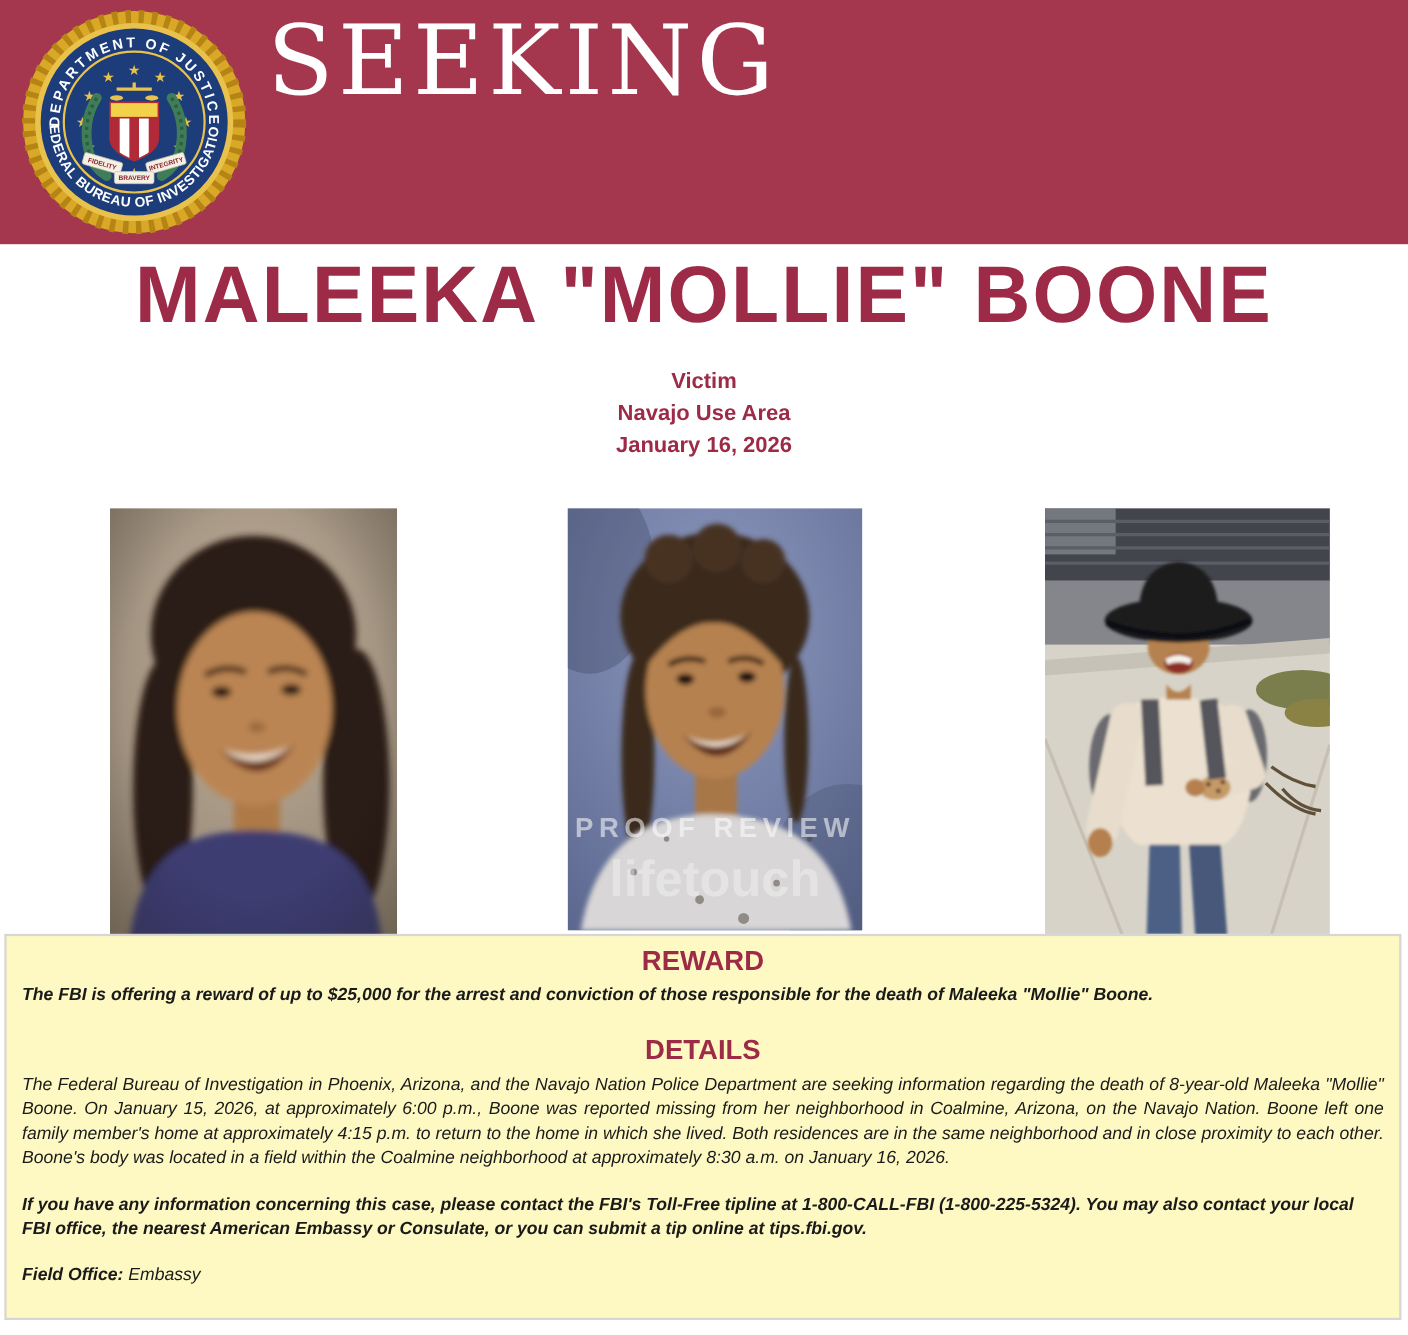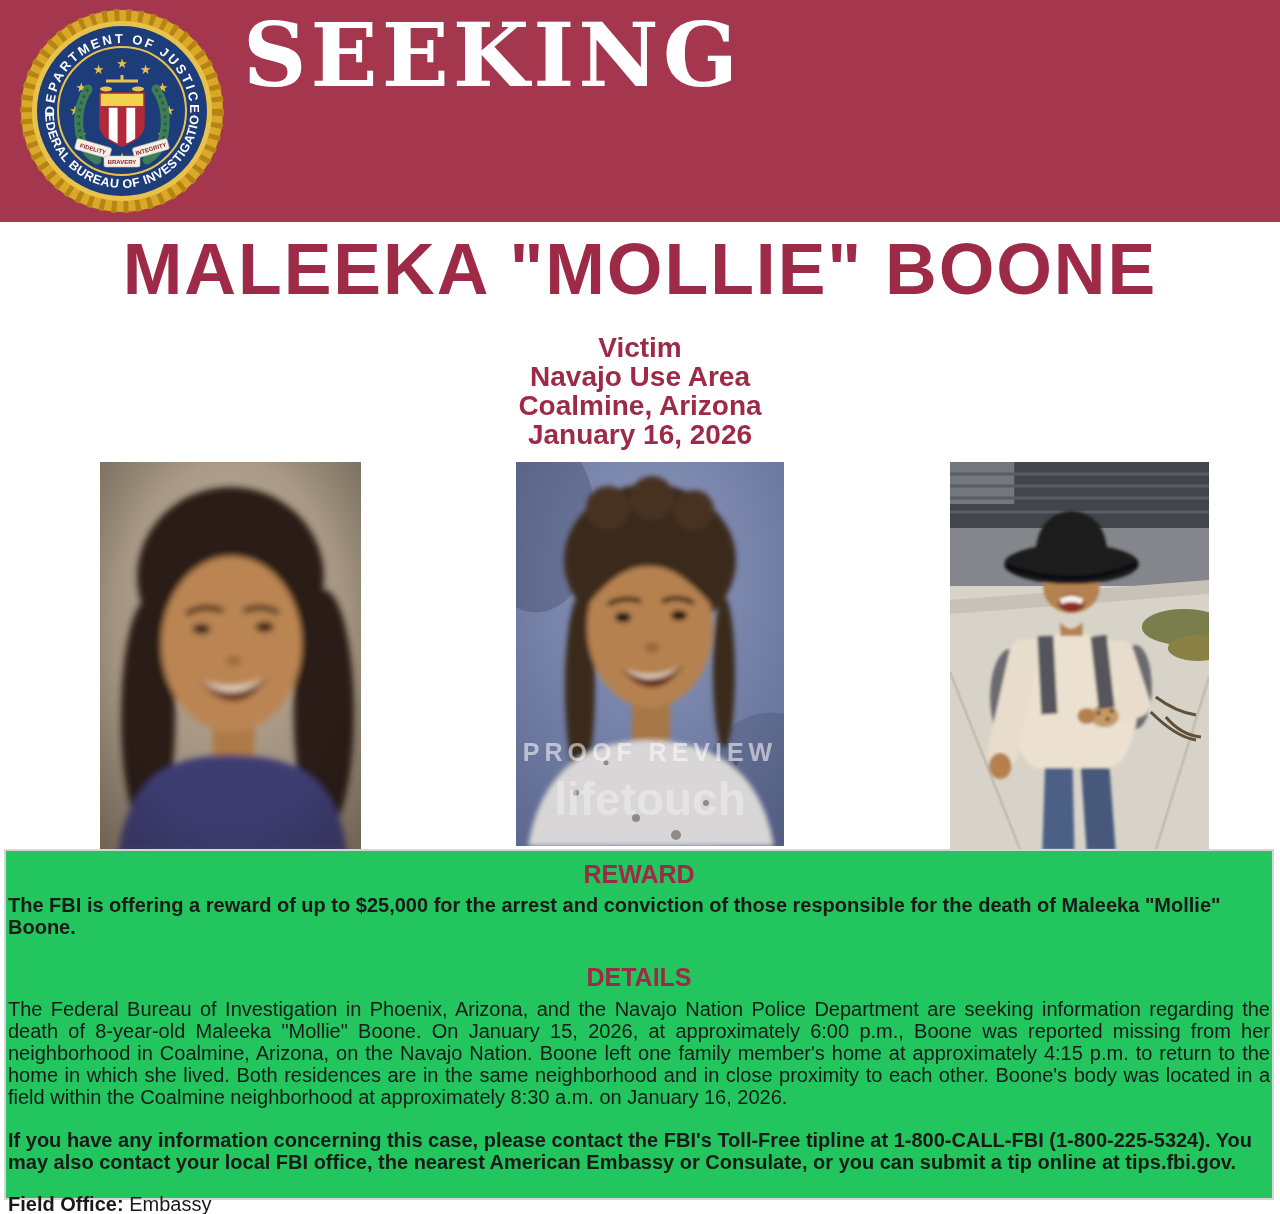--- a/index.html
+++ b/index.html
@@ -1,46 +1,46 @@
 <!DOCTYPE html>
 <html><head>
 <meta charset="utf-8">
 <style>
   html,body{margin:0;padding:0;background:#ffffff;}
   body{width:1280px;height:1214px;position:relative;font-family:"Liberation Sans",sans-serif;color:#1a1a1a;overflow:hidden;}
 
   
   .banner{position:absolute;left:0;top:0;width:1280px;height:222px;background:#A4374E;}
   .banner-title{position:absolute;left:243px;top:10px;color:#ffffff;
-    font-family:"DejaVu Serif",serif;font-weight:bold;font-size:88px;line-height:90px;
+    font-family:"DejaVu Serif",serif;font-weight:normal;font-size:88px;line-height:90px;
     letter-spacing:4px;white-space:nowrap;}
   .seal-wrap{position:absolute;left:20px;top:9px;width:204px;height:204px;}
   .seal-wrap svg{display:block;width:204px;height:204px;}
 
   
   .subject-name{position:absolute;left:0;top:233px;width:1280px;margin:0;text-align:center;
     color:#9D2B47;font-weight:bold;font-size:73px;line-height:72px;letter-spacing:2px;white-space:nowrap;
     transform:scaleX(0.98);}
   .subinfo{position:absolute;left:0;top:333px;width:1280px;text-align:center;
-    color:#9D2B47;font-weight:bold;font-size:28px;line-height:29px;}
+    color:#9D2B47;font-weight:bold;font-size:20px;line-height:29px;}
 
   
   .photos{position:absolute;left:16px;top:0;width:1280px;height:860px;}
   .photo{position:absolute;top:462px;}
   .photo svg{display:block;width:100%;height:100%;}
   #photo1{left:84px;width:261px;height:391px;}
   #photo2{left:500px;width:268px;height:384px;}
   #photo3{left:934px;width:259px;height:388px;}
 
   
   .info-box{position:absolute;left:4px;top:849px;width:1270px;height:351px;
-    box-sizing:border-box;border:2px solid #d6d6d6;background:#22c55e;padding:0 2px;z-index:0;}
+    box-sizing:border-box;border:2px solid #d6d6d6;background:#fef9c3;padding:0 14px;z-index:0;}
   .section-heading{margin:0;text-align:center;color:#9D2B47;font-size:25px;line-height:26px;font-weight:bold;}
   #reward-h{margin-top:10px;}
-  .body-text{margin:0;font-size:20px;line-height:22px;}
+  .body-text{margin:0;font-size:16px;line-height:22px;font-style:italic;}
   .bold{font-weight:bold;}
   #reward-p{margin-top:7px;}
   #details-h{margin-top:26px;}
   #details-p{margin-top:8px;text-align:justify;}
   #contact-p{margin-top:21px;}
   #field-p{margin-top:20px;}
 </style>
 </head>
 <body>
 
@@ -119,21 +119,20 @@
   <div class="banner-title">
     <div>SEEKING</div>
   </div>
 </header>
 
 <h1 class="subject-name">MALEEKA "MOLLIE" BOONE</h1>
 
 <div class="subinfo">
   <div>Victim</div>
   <div>Navajo Use Area</div>
-  <div>Coalmine, Arizona</div>
   <div>January 16, 2026</div>
 </div>
 
 <div class="photos">
 
   <div class="photo" id="photo1">
     <svg viewBox="0 0 260 391" preserveAspectRatio="none">
       <defs>
         <radialGradient id="p1bg" cx="50%" cy="35%" r="85%">
           <stop offset="0" stop-color="#c2b19d"></stop>

